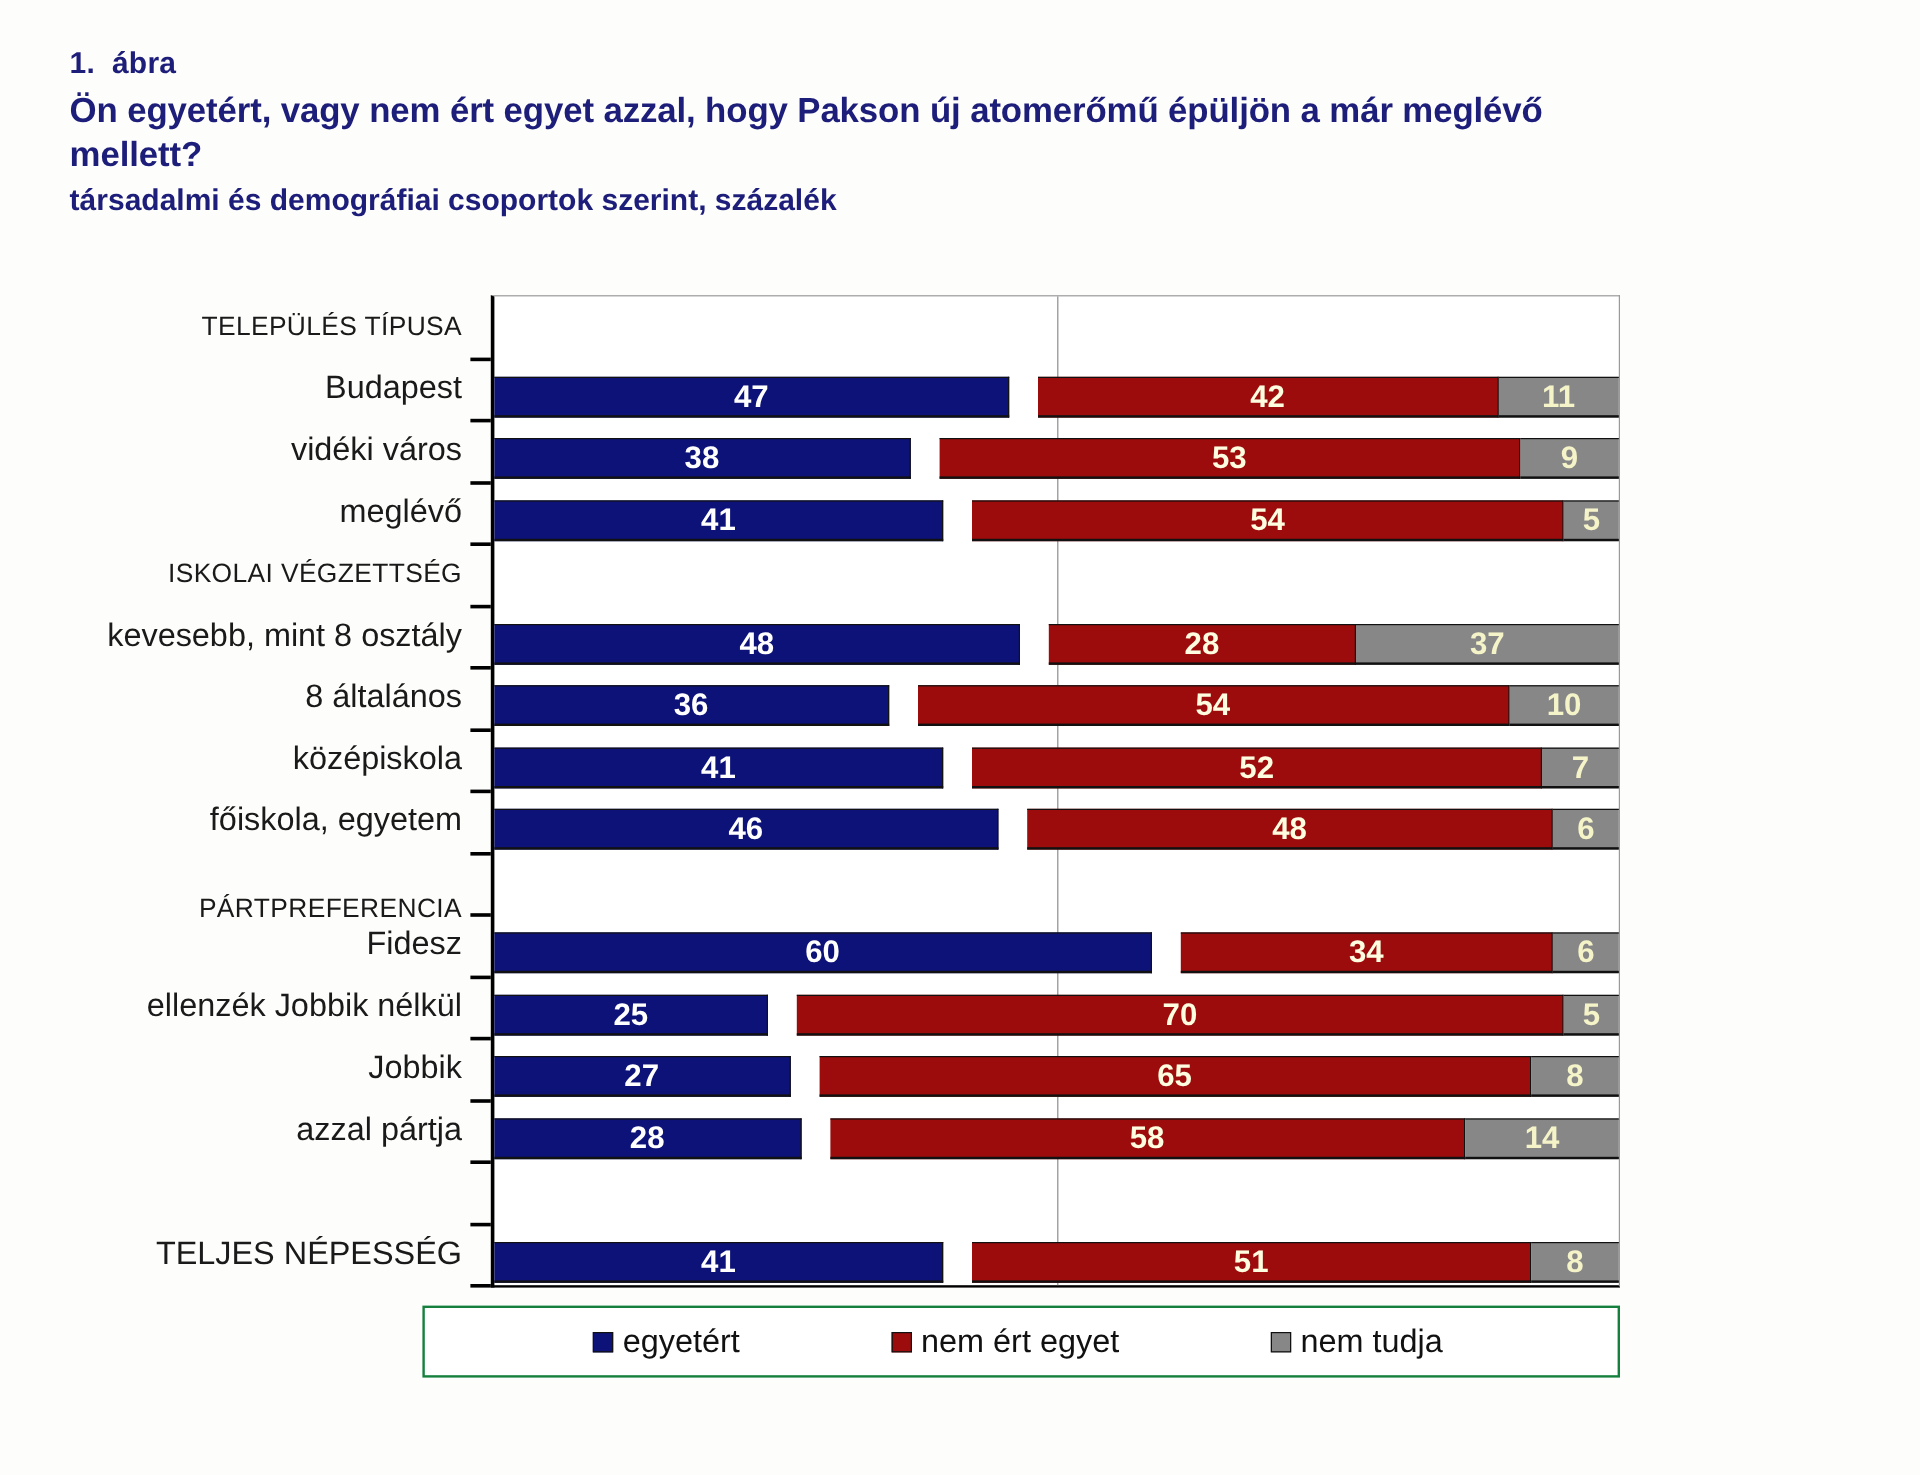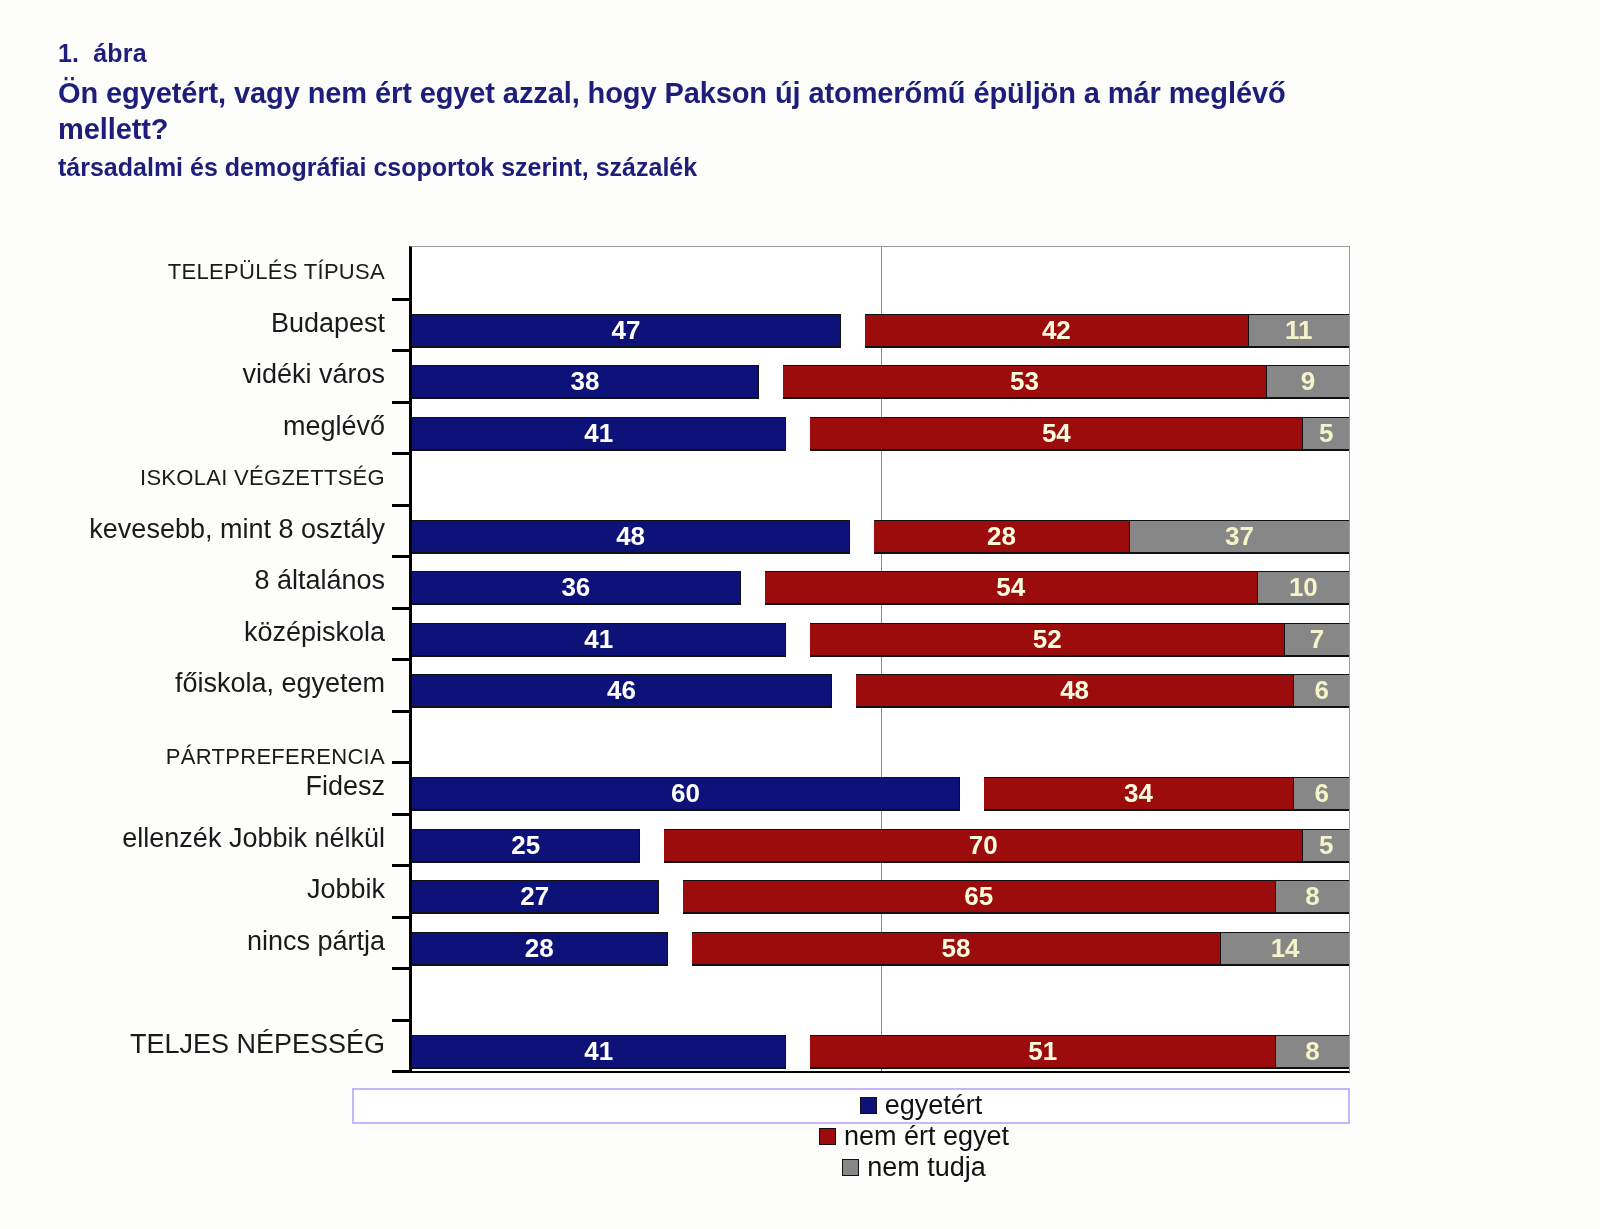--- a/index.html
+++ b/index.html
@@ -101,26 +101,25 @@
     left: 392px;
     width: 17px;
     height: 0;
     border-top: 3px solid #000;
   }
 
   
   .legend {
     position: absolute;
     left: 352px; top: 1088px;
-    width: 998px; height: 36px;
-    border: 2px solid #c4b5fd;
+    width: 998px; height: 60px;
+    border: 2px solid #15803d;
     background: #fff;
     display: flex;
     align-items: center;
-    flex-direction: column;
   }
   .legend-item {
     display: flex;
     align-items: center;
     font-size: 27px;
     color: #111;
   }
   .legend-item:nth-child(1) { margin-left: 140px; }
   .legend-item:nth-child(2) { margin-left: 126px; }
   .legend-item:nth-child(3) { margin-left: 126px; }
@@ -150,21 +149,21 @@
       <div class="ylabel" style="top: 154.5px; height: 51.5px;">meglévő</div>
       <div class="ylabel group" style="top: 206px; height: 51.5px;">ISKOLAI VÉGZETTSÉG</div>
       <div class="ylabel" style="top: 257.5px; height: 51.5px;">kevesebb, mint 8 osztály</div>
       <div class="ylabel" style="top: 309px; height: 51.5px;">8 általános</div>
       <div class="ylabel" style="top: 360.5px; height: 51.5px;">középiskola</div>
       <div class="ylabel" style="top: 412px; height: 51.5px;">főiskola, egyetem</div>
       <div class="ylabel group" style="top: 485px; height: 51.5px; margin-left: 47px;">PÁRTPREFERENCIA</div>
       <div class="ylabel" style="top: 515px; height: 51.5px;">Fidesz</div>
       <div class="ylabel" style="top: 566.5px; height: 51.5px;">ellenzék Jobbik nélkül</div>
       <div class="ylabel" style="top: 618px; height: 51.5px;">Jobbik</div>
-      <div class="ylabel" style="top: 669.5px; height: 51.5px;">nincs pártja</div>
+      <div class="ylabel" style="top: 669.5px; height: 51.5px;">azzal pártja</div>
       <div class="ylabel" style="top: 772.5px; height: 51.5px;">TELJES NÉPESSÉG</div>
     </div>
   <div class="plot">
     <div class="gridline" style="left: 469px;"></div>
   <div class="row" style="top: 53.75px; height: 47px;">
         <div class="seg agree" style="width: 440.86px;">
           <span class="val">47</span>
         </div>
         <div class="seg disagree" style="width: 393.96px;">
           <span class="val">42</span>

